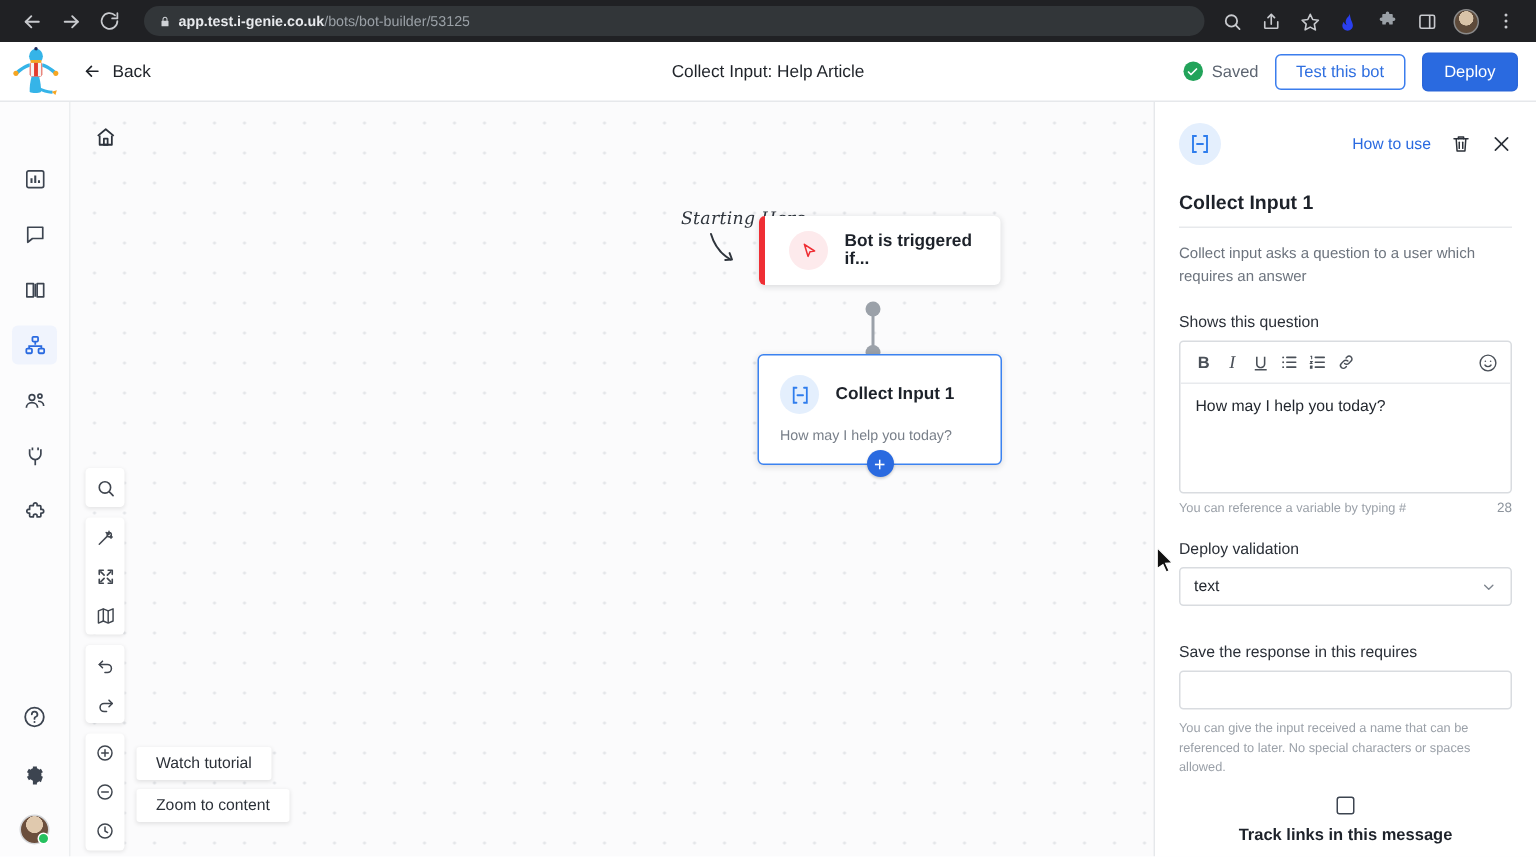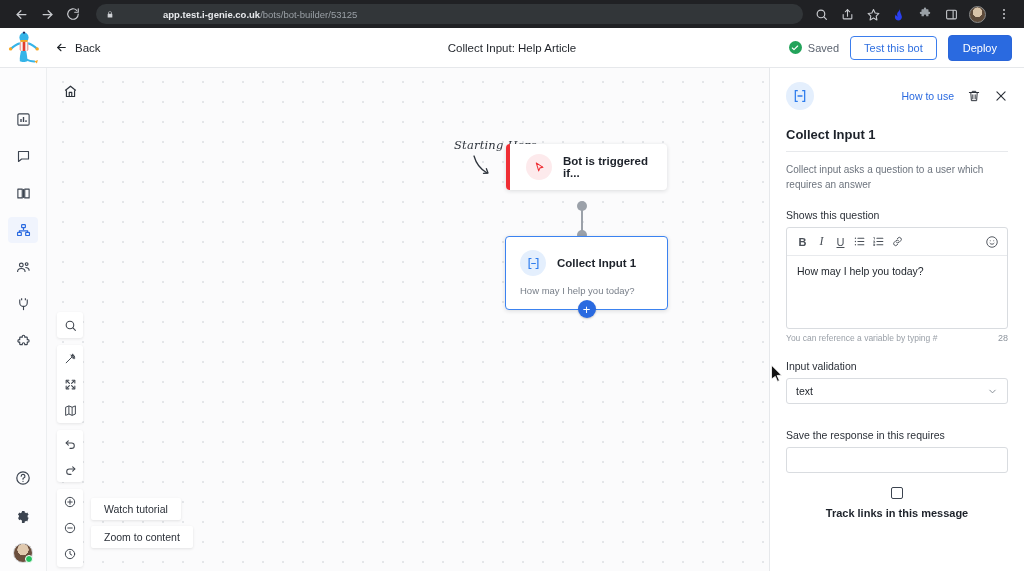--- a/index.html
+++ b/index.html
@@ -21,21 +21,21 @@
     color: #c8cace; flex: none;
   }
   .nav-btn svg { display: block; }
   .omnibox {
     flex: 1; height: 20px; background: #323639; border-radius: 10px;
     margin: 0 6px 0 10px; display: flex; align-items: center; padding: 0 10px;
     min-width: 0;
   }
   .lock-ico { flex: none; margin-right: 5px; color: #cfd2d6; display: flex; }
   .url-text { font-size: 9.5px; color: #9aa0a6; white-space: nowrap; overflow: hidden; }
-  .url-text b { color: #e8eaed; font-weight: 700; margin-left: 44px; }
+  .url-text b { color: #e8eaed; font-weight: 700; }
   .bar-icons { display: flex; align-items: center; gap: 2px; flex: none; }
   .bar-icons .nav-btn { width: 24px; height: 24px; }
   .avatar-chip {
     width: 17px; height: 17px; border-radius: 50%; margin: 0 4px;
     background: radial-gradient(circle at 50% 35%, #d8c3a8 0 38%, #5d4a3a 40% 100%);
     border: 1px solid #8b8b8b; overflow: hidden; flex: none;
   }
   .dots-v { display: flex; flex-direction: column; gap: 2px; align-items: center; width: 18px; }
   .dots-v i { width: 2px; height: 2px; background: #c8cace; border-radius: 50%; display: block; }
 
@@ -620,32 +620,33 @@
             </svg>
         </span>
       </div>
       <div class="editor-body">How may I help you today?</div>
     </div>
     <div class="editor-foot">
       <span>You can reference a variable by typing #</span>
       <span class="editor-count">28</span>
     </div>
 
-    <div class="field-label">Input validation</div>
+    <div class="field-label">Deploy validation</div>
     <div class="select-box">
       <span>text</span>
       <span class="chev">
         <svg width="11" height="11" viewBox="0 0 24 24" fill="none" stroke="currentColor" stroke-width="2" stroke-linecap="round" stroke-linejoin="round">
             <polyline points="6 9 12 15 18 9"></polyline>
           </svg>
       </span>
     </div>
 
     <div class="field-label" style="margin-top:25px;">Save the response in this requires</div>
     <input class="text-input" type="text" value="" style="">
+    <div class="hint">You can give the input received a name that can be referenced to later. No special characters or spaces allowed.</div>
 
     <div class="check-row">
       <span class="cbox"></span>
       <span class="check-label">Track links in this message</span>
     </div>
   </div>
 
   <svg class="cursor-arrow" width="14" height="20" viewBox="0 0 14 20">
     <path d="M1.5 1.2L11.5 11.2l-4.4.3 2.3 5-1.9.9-2.2-5-3.8 2.6z" fill="#111" stroke="#fff" stroke-width=".8"></path>
   </svg>

